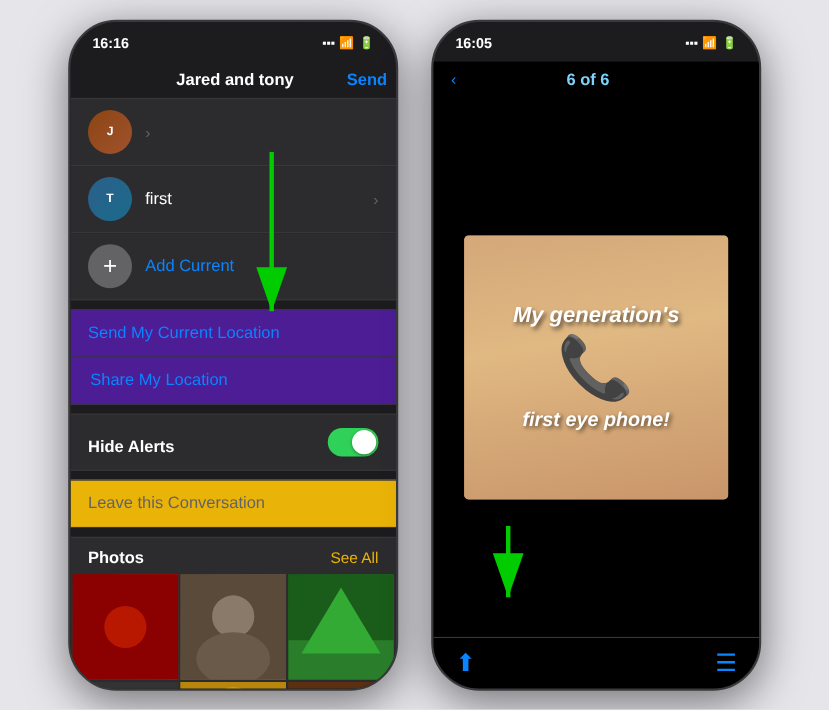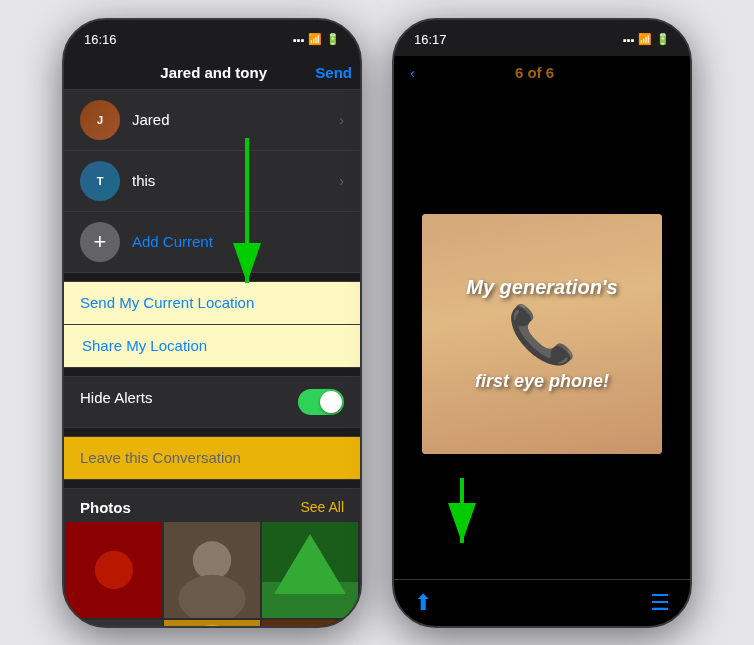--- a/index.html
+++ b/index.html
@@ -47,21 +47,21 @@
       align-items: center;
       padding: 8px 20px 4px;
       font-size: 11px;
       font-weight: 600;
       color: #fff;
       height: 36px;
     }
 
     .status-bar .time {
       font-size: 13px;
-      font-weight: 400;
+      font-weight: 700;
     }
 
     .status-icons {
       display: flex;
       gap: 4px;
       align-items: center;
     }
 
     
     .phone-content {
@@ -158,21 +158,21 @@
     }
 
     .add-contact-label {
       color: #0a84ff;
       font-size: 15px;
     }
 
     
     .action-section {
       margin-top: 8px;
-      background: #fef9c3;
+      background: #4c1d95;
       border-top: 0.5px solid #38383a;
       border-bottom: 0.5px solid #38383a;
     }
 
     .action-row {
       padding: 12px 16px;
       border-bottom: 0.5px solid #38383a;
     }
 
     .action-row:last-child {
@@ -188,23 +188,24 @@
     
     .toggle-section {
       margin-top: 8px;
       background: #2c2c2e;
       border-top: 0.5px solid #38383a;
       border-bottom: 0.5px solid #38383a;
     }
 
     .toggle-row {
       display: flex;
-      align-items: flex-start;
+      align-items: flex-end;
       justify-content: space-between;
       padding: 12px 16px;
+      font-weight: bold;
     }
 
     .toggle-label {
       color: #fff;
       font-size: 15px;
     }
 
     .toggle {
       width: 46px;
       height: 26px;
@@ -312,21 +313,21 @@
       align-items: center;
       padding: 8px 16px;
     }
 
     .viewer-back {
       color: #0a84ff;
       font-size: 15px;
     }
 
     .viewer-title {
-      color: #a16207;
+      color: #7dd3fc;
       font-size: 15px;
       font-weight: 600;
     }
 
     .viewer-main {
       flex: 1;
       display: flex;
       align-items: center;
       justify-content: center;
       padding: 10px;
@@ -422,29 +423,28 @@
       <div class="nav-bar">
         <div style="width:40px"></div>
         <div class="nav-title">Jared and tony</div>
         <div class="nav-done">Send</div>
       </div>
 
       <div class="contact-row">
         <div class="avatar avatar-jared">
           <span style="font-size:11px;">J</span>
         </div>
-        <span class="contact-name">Jared</span>
         <span class="chevron">›</span>
       </div>
 
       <div class="contact-row">
         <div class="avatar avatar-tony">
           <span style="font-size:11px;">T</span>
         </div>
-        <span class="contact-name">this</span>
+        <span class="contact-name">first</span>
         <span class="chevron">›</span>
       </div>
 
       <div class="add-contact-row">
         <div class="add-icon">+</div>
         <span class="add-contact-label">Add Current</span>
       </div>
 
       <div class="action-section">
         <div class="action-row">
@@ -534,21 +534,21 @@
     </defs>
     <line x1="30" y1="0" x2="30" y2="145" stroke="#00cc00" stroke-width="4" marker-end="url(#arrowhead1)"></line>
   </svg>
 </div>
 
 <div class="phone-wrapper">
   <div class="phone">
     <div class="notch"></div>
 
     <div class="status-bar">
-      <span class="time">16:17</span>
+      <span class="time">16:05</span>
       <div class="status-icons">
         <span>▪▪▪</span>
         <span>📶</span>
         <span>🔋</span>
       </div>
     </div>
 
     <div class="photo-viewer">
 
       <div class="viewer-nav">

